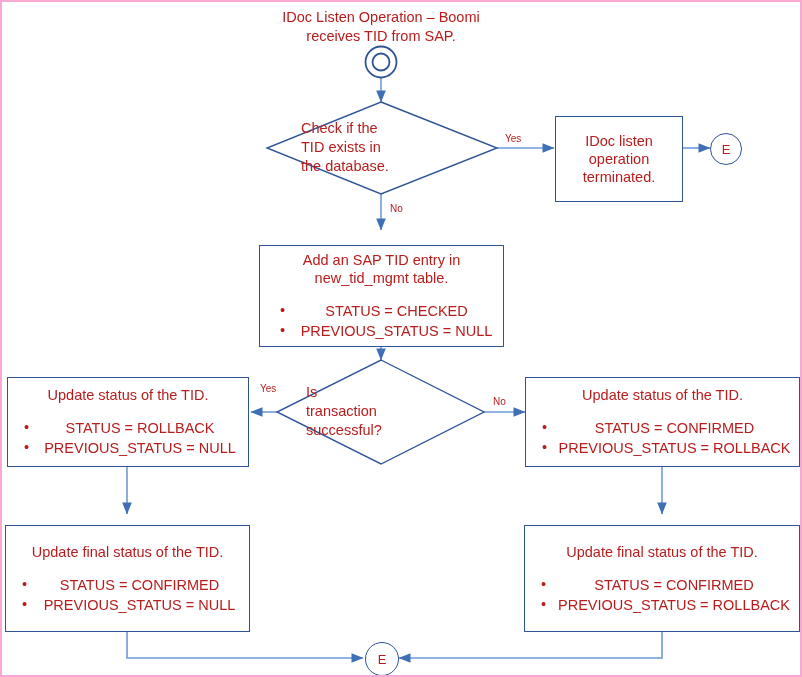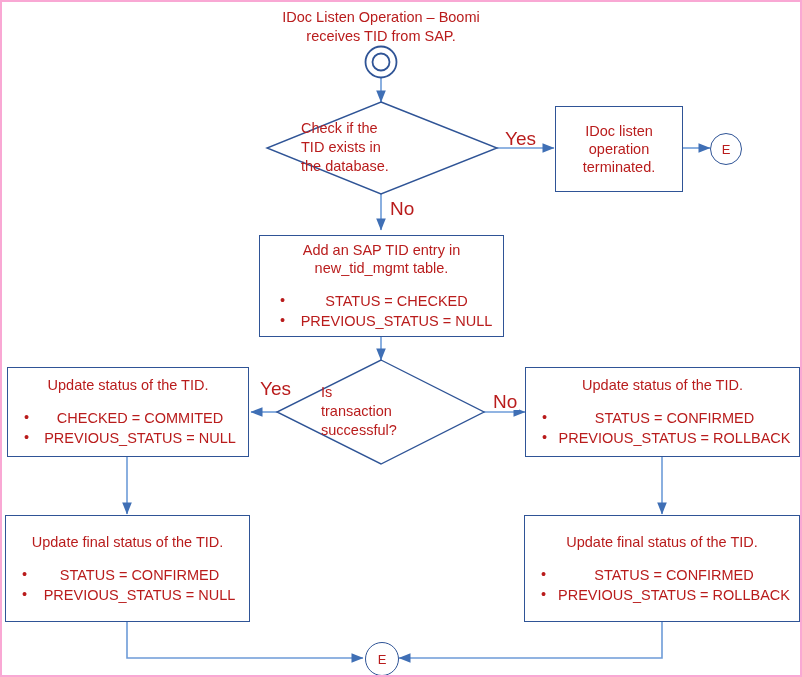--- a/index.html
+++ b/index.html
@@ -21,20 +21,21 @@
   #svg-layer {
     position: absolute;
     left: 0;
     top: 0;
     width: 802px;
     height: 677px;
   }
   .node {
     position: absolute;
     box-sizing: border-box;
+    margin-top: 10px;
   }
   .proc-box {
     border: 1px solid #2f5496;
     background: #ffffff;
     display: flex;
     flex-direction: column;
     justify-content: center;
     padding: 6px 8px;
   }
   .box-title {
@@ -66,21 +67,21 @@
   .bullets.indent-lg li::before { left: 12px; }
   .title-caption {
     position: absolute;
     text-align: center;
     font-size: 14.5px;
     line-height: 19px;
     white-space: pre-line;
   }
   .edge-label {
     position: absolute;
-    font-size: 19px;
+    font-size: 10px;
     line-height: 16px;
     background: #ffffff;
     padding: 0 2px;
     text-align: right;
   }
   .terminal-e {
     position: absolute;
     border: 1.4px solid #2f5496;
     border-radius: 50%;
     background: #ffffff;
@@ -165,32 +166,32 @@
 
   <div class="node proc-box" style="left:257px; top:233px; width:245px; height:102px;">
     <div class="box-title">Add an SAP TID entry in
 new_tid_mgmt table.</div>
     <ul class="bullets spaced indent-lg">
       <li>STATUS = CHECKED</li>
       <li>PREVIOUS_STATUS = NULL</li>
     </ul>
   </div>
 
-  <div class="diamond-label" style="left:319px; top:381px; width:120px;">Is
+  <div class="diamond-label" style="left:304px; top:381px; width:120px;">Is
 transaction
 successful?</div>
 
   <div class="edge-label" style="left:256px; top:379px;">Yes</div>
 
   <div class="edge-label" style="left:489px; top:392px;">No</div>
 
   <div class="node proc-box" style="left:5px; top:365px; width:242px; height:90px;">
     <div class="box-title">Update status of the TID.</div>
     <ul class="bullets spaced">
-      <li>CHECKED = COMMITED</li>
+      <li>STATUS = ROLLBACK</li>
       <li>PREVIOUS_STATUS = NULL</li>
     </ul>
   </div>
 
   <div class="node proc-box" style="left:523px; top:365px; width:275px; height:90px;">
     <div class="box-title">Update status of the TID.</div>
     <ul class="bullets spaced">
       <li>STATUS = CONFIRMED</li>
       <li>PREVIOUS_STATUS = ROLLBACK</li>
     </ul>

